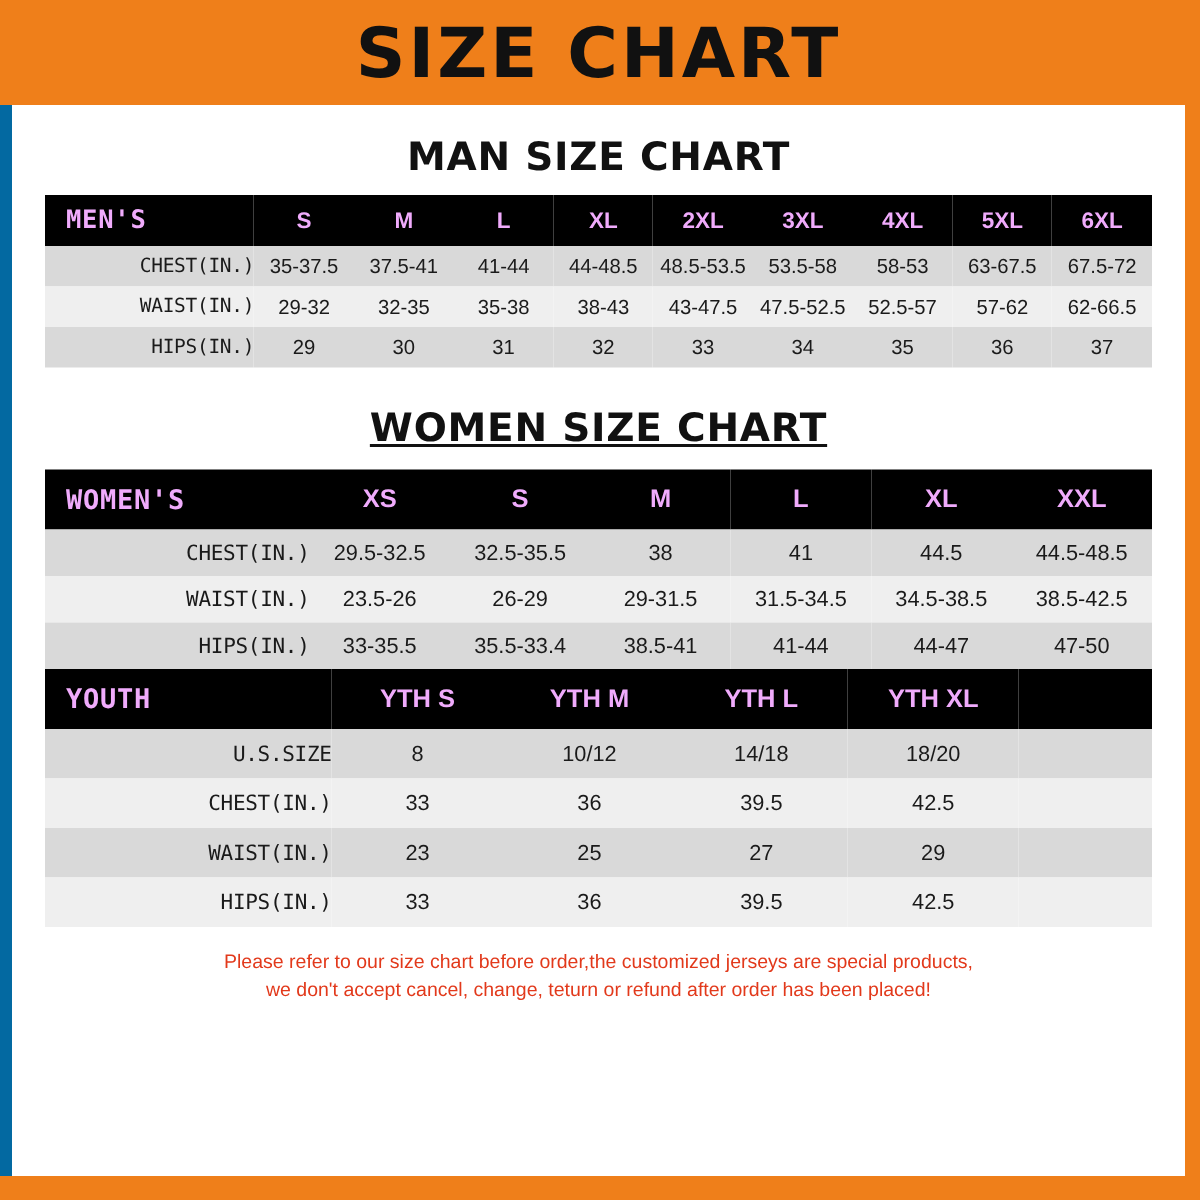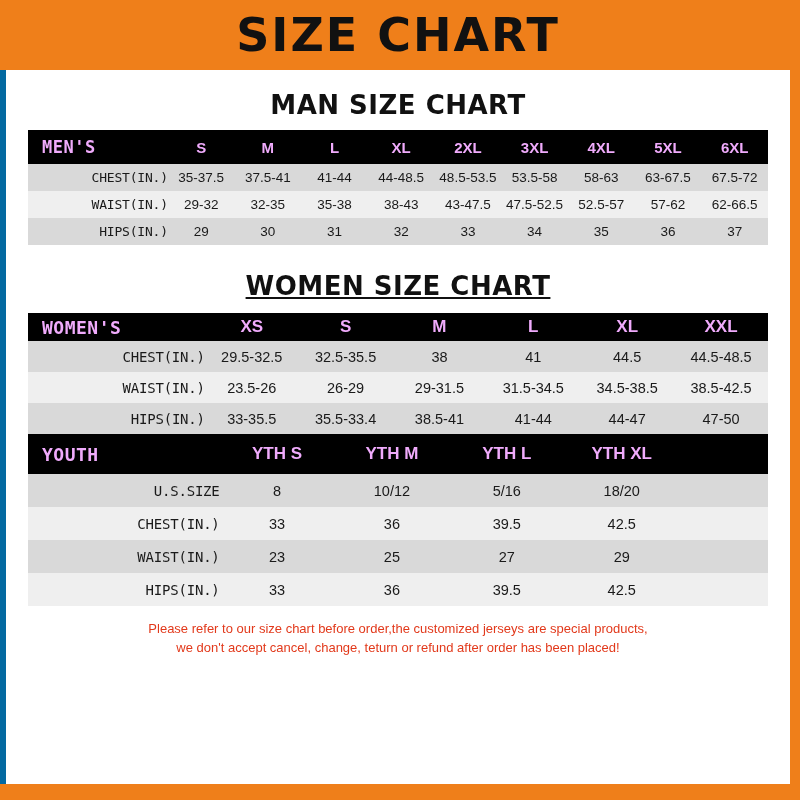--- a/index.html
+++ b/index.html
@@ -12,21 +12,21 @@
     background: #ffffff;
     font-family: "Liberation Sans", sans-serif;
     overflow: hidden;
   }
   .page {
     width: 800px;
     height: 800px;
     position: relative;
     background: #ffffff;
     box-sizing: border-box;
-    border-left: 6px solid #0369a1;
+    border-left: 8px solid #0369a1;
     border-right: 10px solid #ef7f1a;
     display: flex;
     flex-direction: column;
   }
   .header-band {
     background: #ef7f1a;
     height: 70px;
     margin: 0 -10px;
     display: flex;
     align-items: center;
@@ -102,21 +102,21 @@
     font-size: 13px;
     letter-spacing: -0.2px;
     text-align: right;
   }
   tbody tr td.val {
     font-family: "Liberation Sans", sans-serif;
     font-size: 13.5px;
   }
 
   
-  .sec2 .hdr-row th { height: 28px; font-size: 17px; }
+  .sec2 .hdr-row th { height: 40px; font-size: 17px; }
   .sec2 .hdr-row th.label-cell { font-size: 18px; }
   .sec2 .hdr-row th.sizecol { font-size: 17px; }
   .sec2 tbody tr td { height: 31px; font-size: 14.5px; }
   .sec2 tbody tr td.label-cell { font-size: 14px; }
 
   .sec3 .hdr-row th { height: 40px; font-size: 17px; }
   .sec3 .hdr-row th.label-cell { font-size: 18px; }
   .sec3 .hdr-row th.sizecol { font-size: 17px; }
   .sec3 tbody tr td { height: 33px; font-size: 14.5px; }
   .sec3 tbody tr td.label-cell { font-size: 14px; }
@@ -167,21 +167,21 @@
         </thead>
         <tbody>
           <tr class="row-shade-a">
             <td class="label-cell">CHEST(IN.)</td>
             <td class="val">35-37.5</td>
             <td class="val">37.5-41</td>
             <td class="val">41-44</td>
             <td class="val">44-48.5</td>
             <td class="val">48.5-53.5</td>
             <td class="val">53.5-58</td>
-            <td class="val">58-63</td>
+            <td class="val">58-53</td>
             <td class="val">63-67.5</td>
             <td class="val">67.5-72</td>
           </tr>
           <tr class="row-shade-b">
             <td class="label-cell">WAIST(IN.)</td>
             <td class="val">29-32</td>
             <td class="val">32-35</td>
             <td class="val">35-38</td>
             <td class="val">38-43</td>
             <td class="val">43-47.5</td>
@@ -262,21 +262,21 @@
             <th class="sizecol">YTH L</th>
             <th class="sizecol">YTH XL</th>
             <th style="width:12%;"></th>
           </tr>
         </thead>
         <tbody>
           <tr class="row-shade-a">
             <td class="label-cell">U.S.SIZE</td>
             <td class="val">8</td>
             <td class="val">10/12</td>
-            <td class="val">5/16</td>
+            <td class="val">14/18</td>
             <td class="val">18/20</td>
             <td></td>
           </tr>
           <tr class="row-shade-b">
             <td class="label-cell">CHEST(IN.)</td>
             <td class="val">33</td>
             <td class="val">36</td>
             <td class="val">39.5</td>
             <td class="val">42.5</td>
             <td></td>

